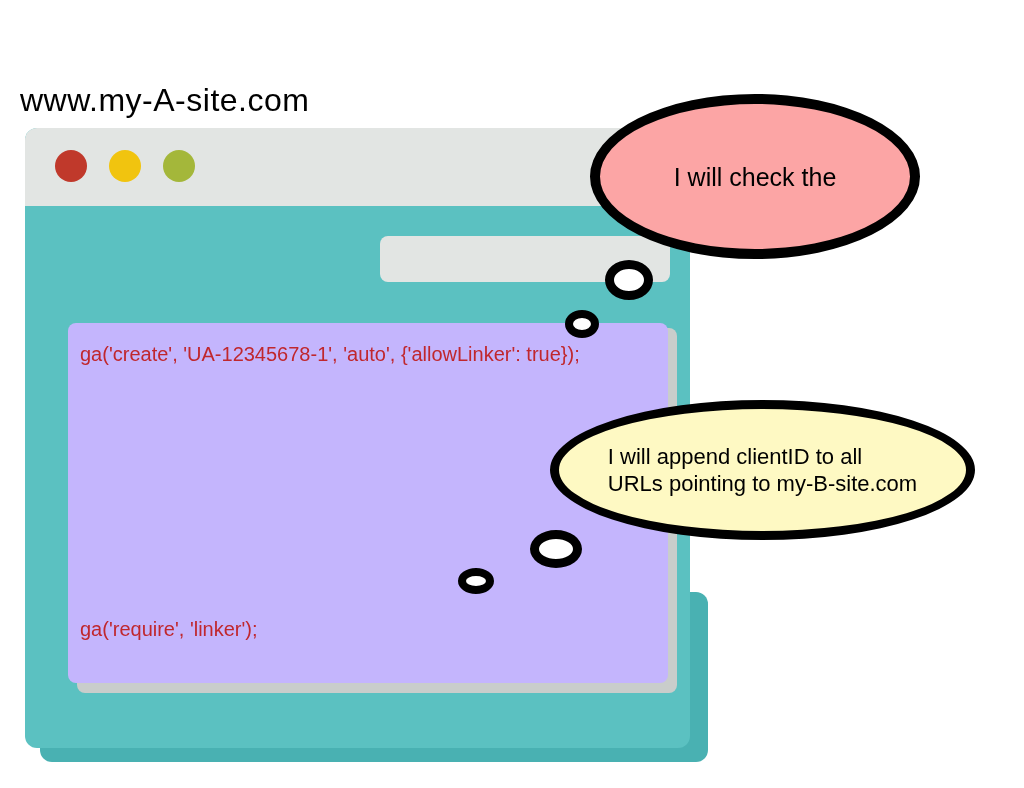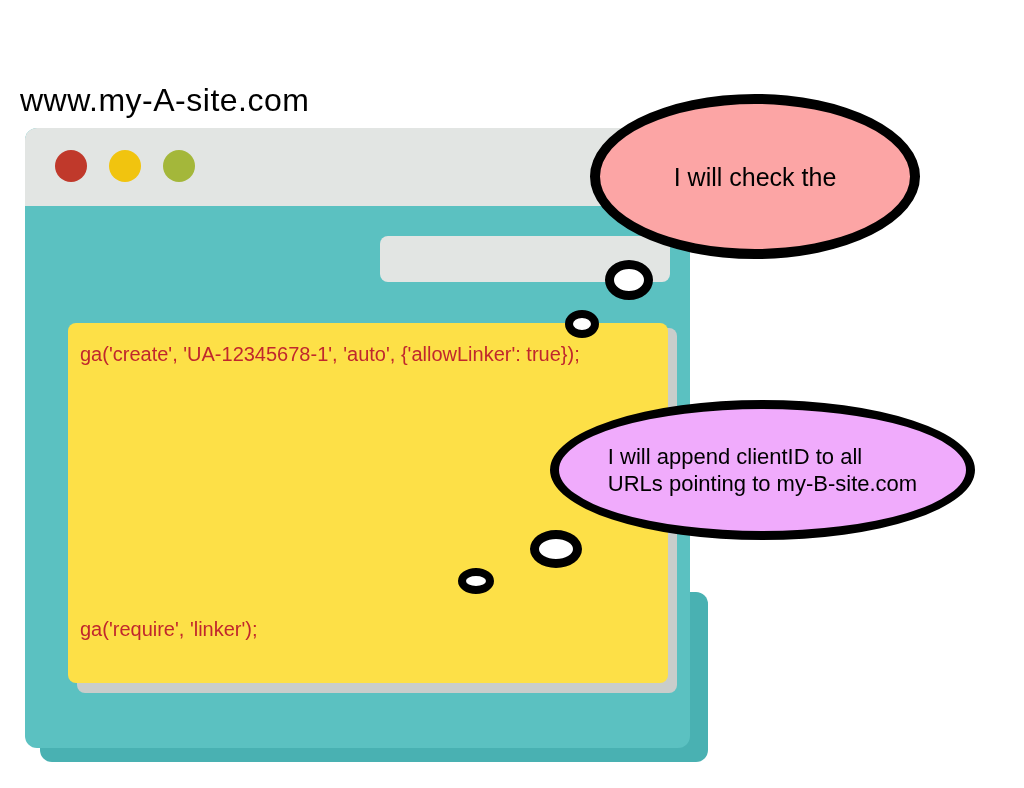--- a/index.html
+++ b/index.html
@@ -79,21 +79,21 @@
     height: 365px;
     background: #c9cdcb;
     border-radius: 8px;
   }
   .content-pane {
     position: absolute;
     left: 43px;
     top: 195px;
     width: 600px;
     height: 360px;
-    background: #fde047;
+    background: #c4b5fd;
     border-radius: 8px;
   }
   .code-line {
     position: absolute;
     font-family: "Comic Sans MS", cursive, sans-serif;
     font-size: 20px;
     color: #c0272d;
     white-space: nowrap;
   }
   .code-1 { left: 12px; top: 20px; }
@@ -144,21 +144,21 @@
 
   
   .bubble2-main {
     position: absolute;
     left: 550px;
     top: 400px;
     width: 425px;
     height: 140px;
     border: 9px solid #000;
     border-radius: 50% / 50%;
-    background: #f0abfc;
+    background: #fef9c3;
     display: flex;
     align-items: center;
     justify-content: center;
     padding: 15px 40px;
   }
   .bubble2-text {
     font-size: 22px;
     color: #000;
     text-align: left;
     line-height: 1.25;

